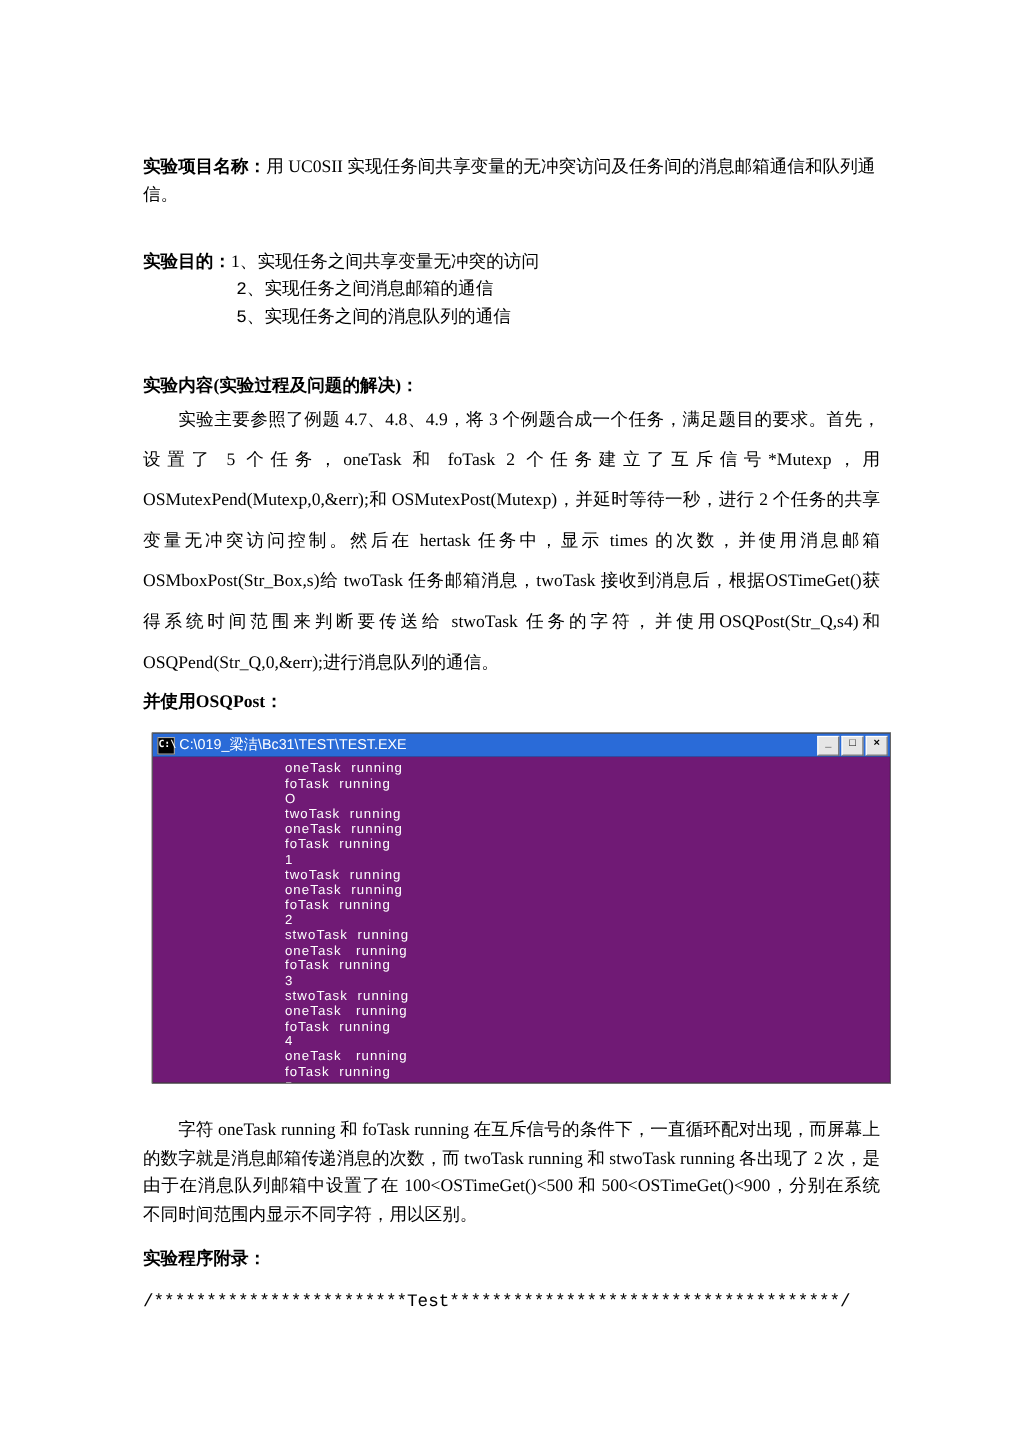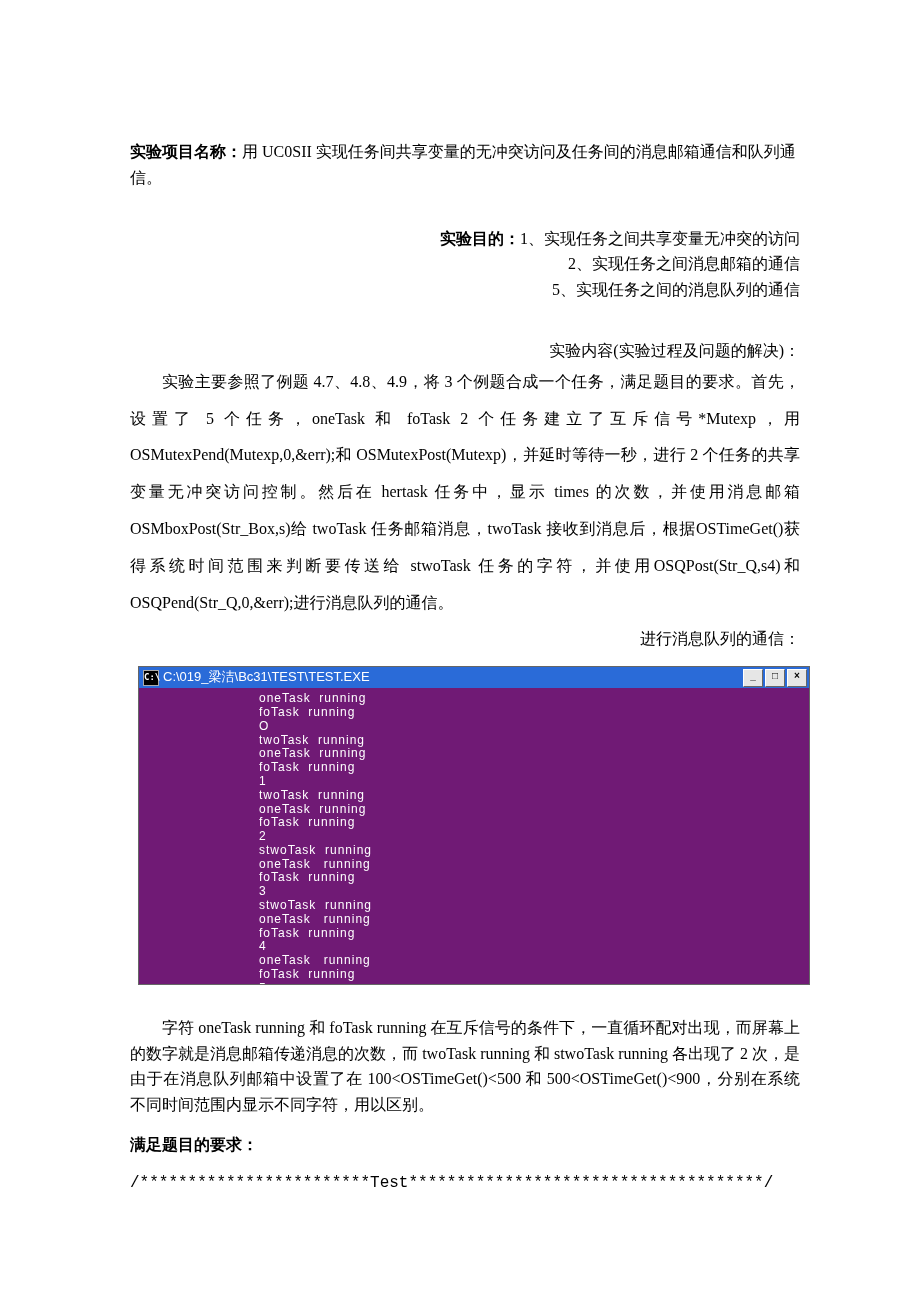--- a/index.html
+++ b/index.html
@@ -19,34 +19,33 @@
     margin-top: 24px;
   }
   .heading-inline {
     font-weight: bold;
   }
   .section {
     margin-bottom: 10px;
   }
   .objectives {
     padding-left: 0;
-    text-align: right;
   }
   .obj-line {
     display: block;
   }
   .indent {
     text-indent: 2em;
   }
   .indent5 {
     padding-left: 5.3em;
+    font-family: Liberation Mono, monospace;
   }
   .bold {
-    font-weight: normal;
-    text-align: right;
+    font-weight: bold;
   }
   .content-block {
     line-height: 2.3;
     text-align: justify;
   }
   .bigger-spacing {
     line-height: 1.6;
   }
 
   
@@ -150,21 +149,21 @@
     <span class="obj-line indent5">5、实现任务之间的消息队列的通信</span>
   </div>
 
   <br>
 
   
   <div class="bold">实验内容(实验过程及问题的解决)：</div>
   <div class="content-block indent">实验主要参照了例题 4.7、4.8、4.9，将 3 个例题合成一个任务，满足题目的要求。首先，设置了 5 个任务，oneTask 和 foTask 2 个任务建立了互斥信号*Mutexp，用OSMutexPend(Mutexp,0,&amp;err);和 OSMutexPost(Mutexp)，并延时等待一秒，进行 2 个任务的共享变量无冲突访问控制。然后在 hertask 任务中，显示 times 的次数，并使用消息邮箱OSMboxPost(Str_Box,s)给 twoTask 任务邮箱消息，twoTask 接收到消息后，根据OSTimeGet()获得系统时间范围来判断要传送给 stwoTask 任务的字符，并使用OSQPost(Str_Q,s4)和 OSQPend(Str_Q,0,&amp;err);进行消息队列的通信。</div>
 
   
-  <div class="bold" style="line-height:2.3;">进行消息队列的通信：</div>
+  <div class="bold" style="line-height:2.3;">并使用OSQPost：</div>
 
   
   <div class="term-container">
     <div class="term-titlebar">
       <div class="term-icon">C:\</div>
       <div class="term-title">C:\019_梁洁\Bc31\TEST\TEST.EXE</div>
       <div class="term-buttons">
         <div class="term-btn">_</div>
         <div class="term-btn">□</div>
         <div class="term-btn">×</div>
@@ -193,17 +192,17 @@
 foTask  running
 5
 oneTask   running
 foTask  running</div>
   </div>
 
   
   <div class="after-term indent" style="text-align:justify;">字符 oneTask running 和 foTask running 在互斥信号的条件下，一直循环配对出现，而屏幕上的数字就是消息邮箱传递消息的次数，而 twoTask running 和 stwoTask running 各出现了 2 次，是由于在消息队列邮箱中设置了在 100&lt;OSTimeGet()&lt;500 和 500&lt;OSTimeGet()&lt;900，分别在系统不同时间范围内显示不同字符，用以区别。</div>
 
   
-  <div class="section-heading-standalone">满足题目的要求：</div>
+  <div class="section-heading-standalone">实验程序附录：</div>
 
   <div class="code-line">/************************Test*************************************/</div>
 
 </div>
 
 </body></html>

